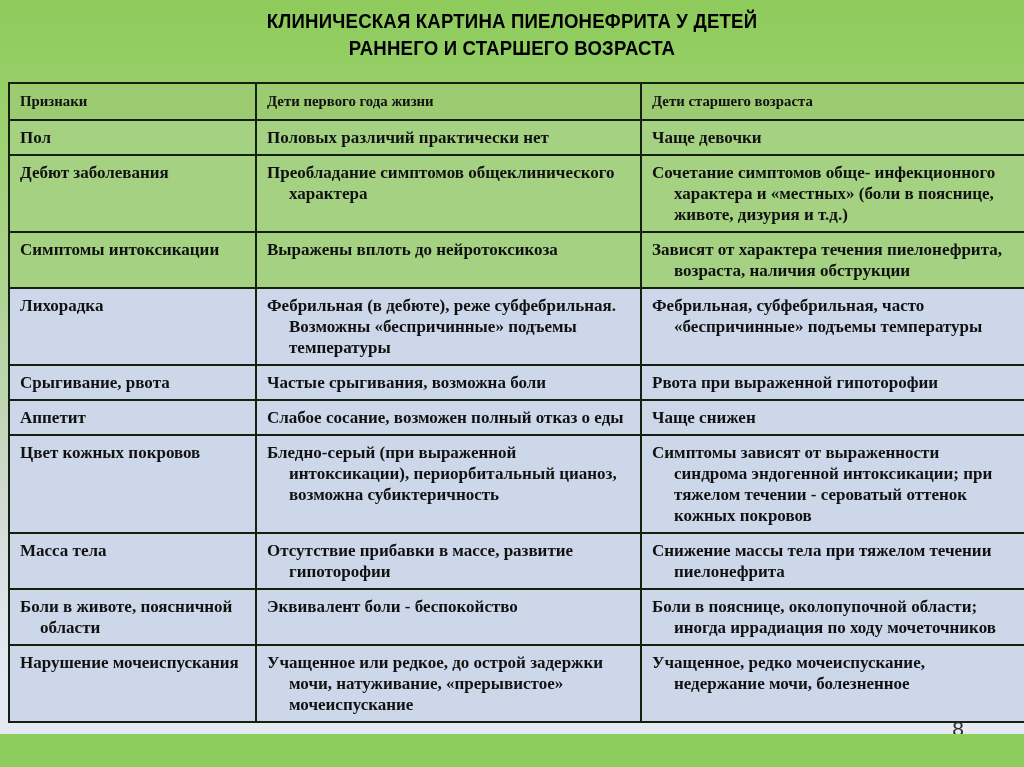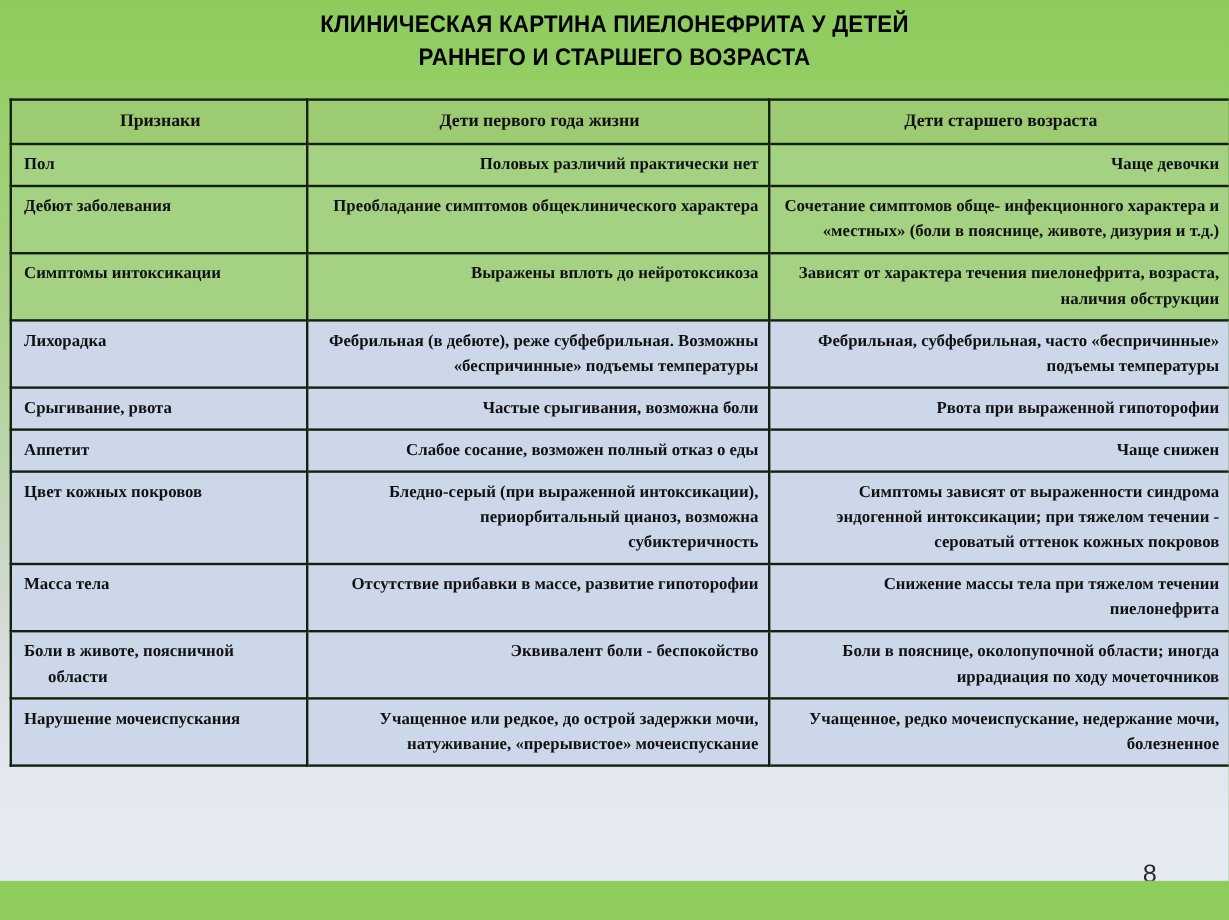--- a/index.html
+++ b/index.html
@@ -65,42 +65,41 @@
     width: 1016px;
     table-layout: fixed;
   }
 
   table.clinical td {
     border: 2px solid #15200f;
     vertical-align: top;
     padding: 6px 8px 6px 10px;
     font-family: "Liberation Serif", "DejaVu Serif", serif;
     font-weight: bold;
-    font-size: 14px;
+    font-size: 17px;
     line-height: 21px;
     color: #111111;
   }
 
   table.clinical col.c1 { width: 247px; }
   table.clinical col.c2 { width: 385px; }
   table.clinical col.c3 { width: 384px; }
 
   
   tr.header-row td {
-    text-align: center;
+    text-align: left;
     padding-top: 7px;
     padding-bottom: 7px;
     font-size: 14.8px;
   }
 
   
   td.indent {
     padding-left: 14px;
     text-indent: 0;
-    text-align: right;
   }
   td.indent .hang {
     display: block;
     padding-left: 22px;
     text-indent: -22px;
   }
 
   td.col1 .hang {
     display: block;
     padding-left: 20px;

